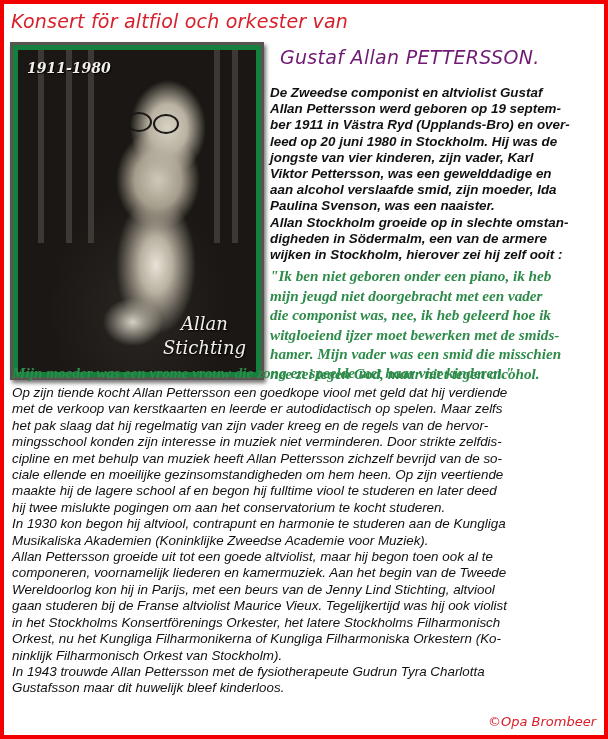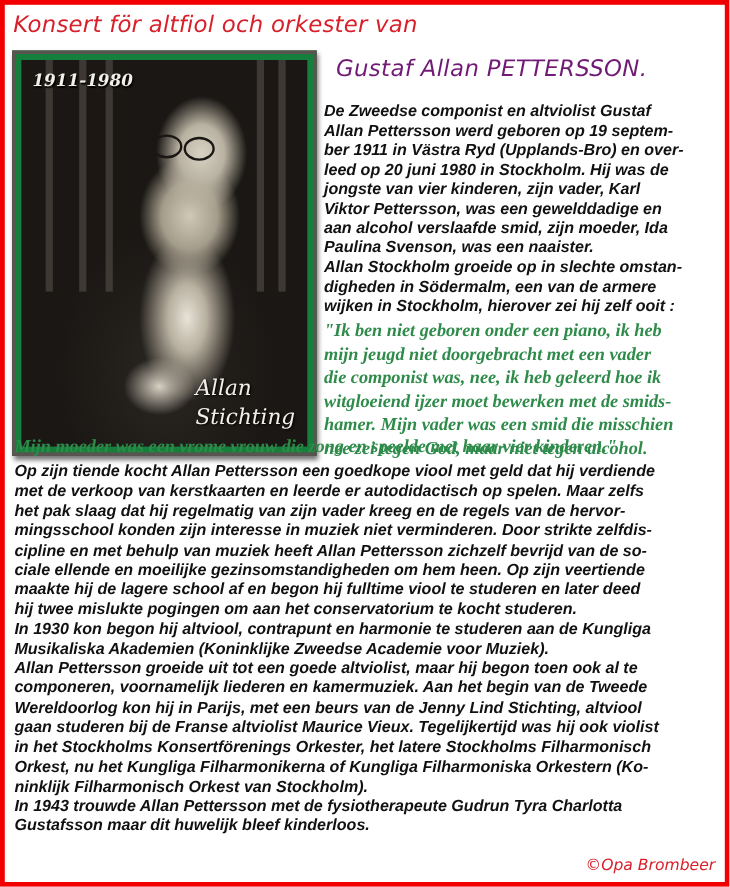--- a/index.html
+++ b/index.html
@@ -40,38 +40,38 @@
   }
   .lens {
     position:absolute; width:22px; height:16px; border:2px solid #1a1714; border-radius:50%;
   }
   .photo-years {
     position:absolute; left:9px; top:10px;
     font-family:"DejaVu Serif", serif; font-style:italic; font-weight:bold;
     font-size:14px; color:#f2efe8; text-shadow:1px 1px 1px #000;
   }
   .photo-name {
-    position:absolute; right:10px; bottom:12px; text-align:left;
+    position:absolute; right:10px; bottom:12px; text-align:center;
     font-family:"DejaVu Serif", serif; font-style:italic;
     font-size:18px; line-height:24px; color:#f2efe8; text-shadow:1px 1px 2px #000;
   }
   .intro {
     position:absolute; left:266px; top:81px; width:336px;
     font-family:"Liberation Sans", sans-serif; font-style:italic; font-weight:bold;
     font-size:13.4px; line-height:16.2px; color:#111;
   }
   .quote {
     font-family:"Liberation Serif", serif; font-style:italic; font-weight:bold;
     color:#2e8b4a; font-size:15.2px; line-height:19.6px;
   }
   .quote-inline { position:absolute; left:266px; top:262px; width:340px; }
   .quote-full { position:absolute; left:8px; top:359px; width:596px; white-space:nowrap; }
   .body {
     position:absolute; left:8px; top:381px; width:594px;
-    font-family:"Liberation Sans", sans-serif; font-style:italic; font-weight:bold;
+    font-family:"Liberation Sans", sans-serif; font-style:italic; font-weight:normal;
     font-size:13.4px; line-height:16.4px; color:#111;
   }
   .line { display:block; white-space:nowrap; }
   .copyright {
     position:absolute; right:8px; bottom:6px;
     font-family:"DejaVu Sans", sans-serif; font-style:italic;
     font-size:13px; color:#d8202a;
   }
 </style>
 </head>

